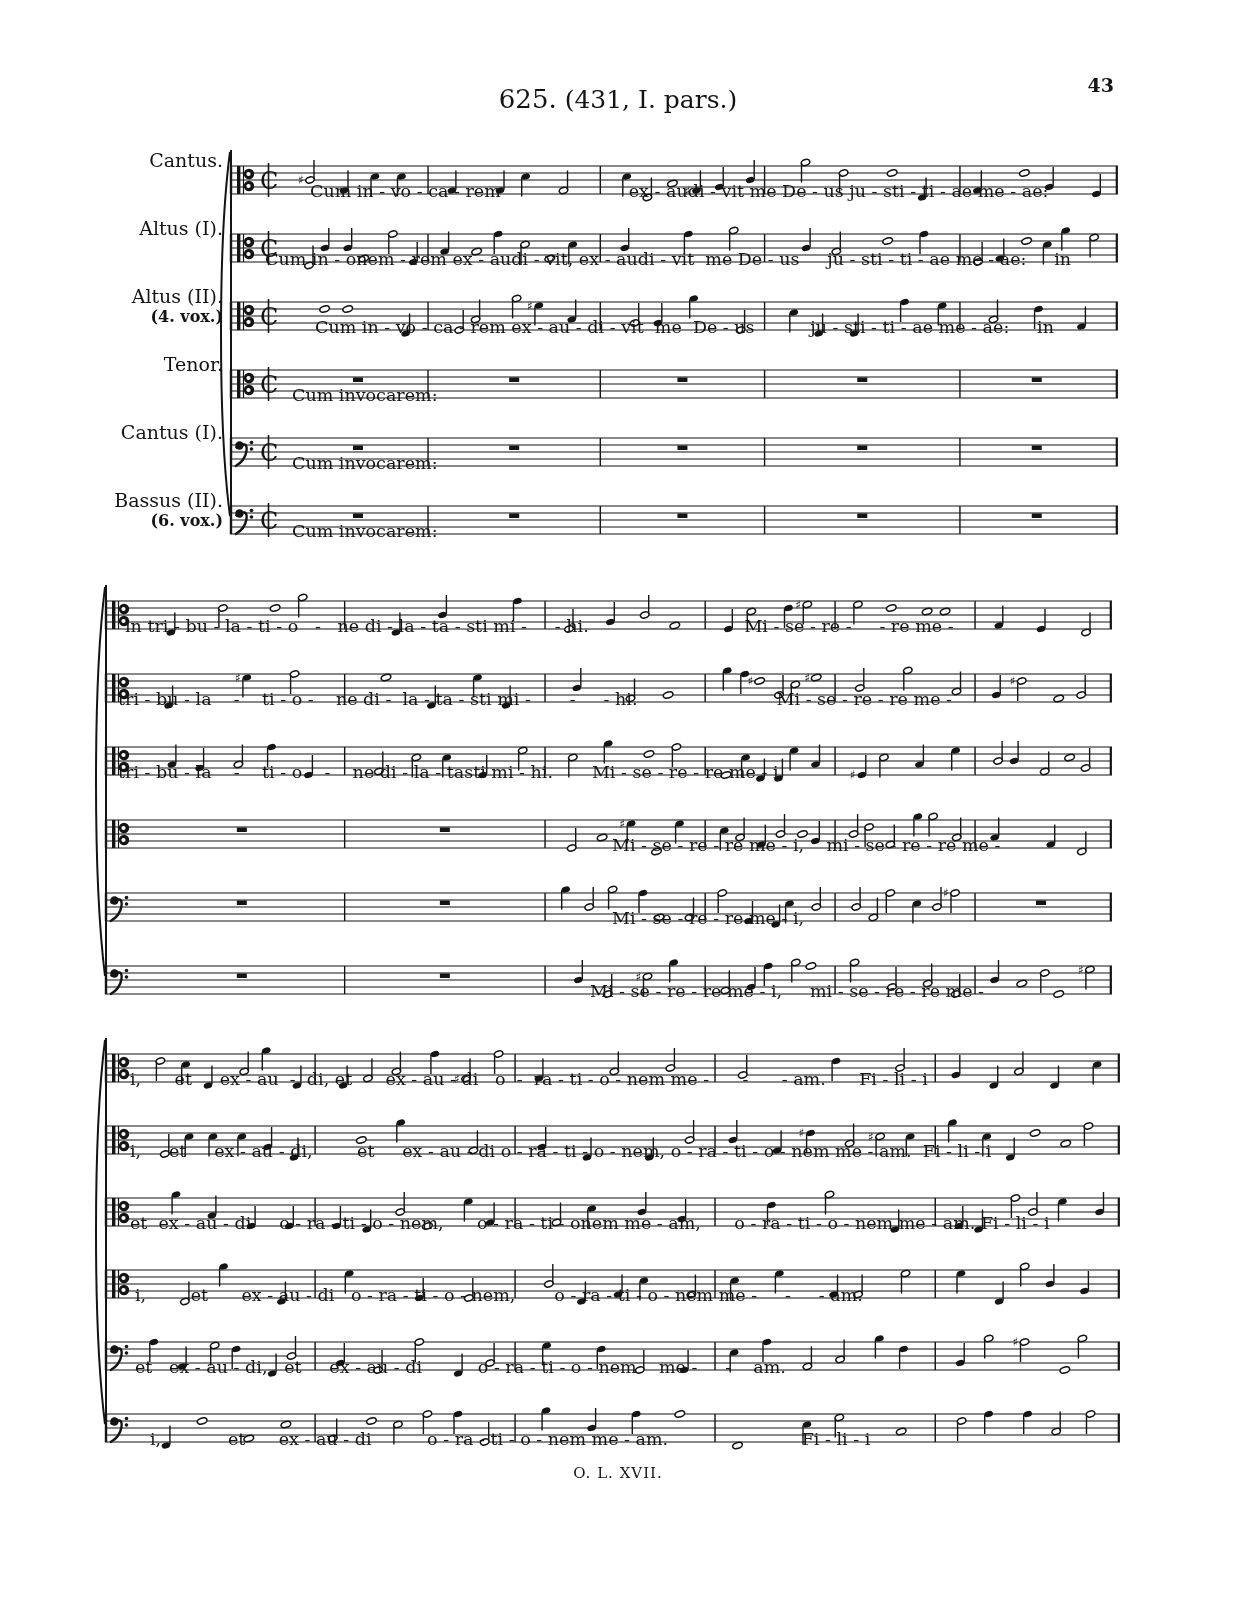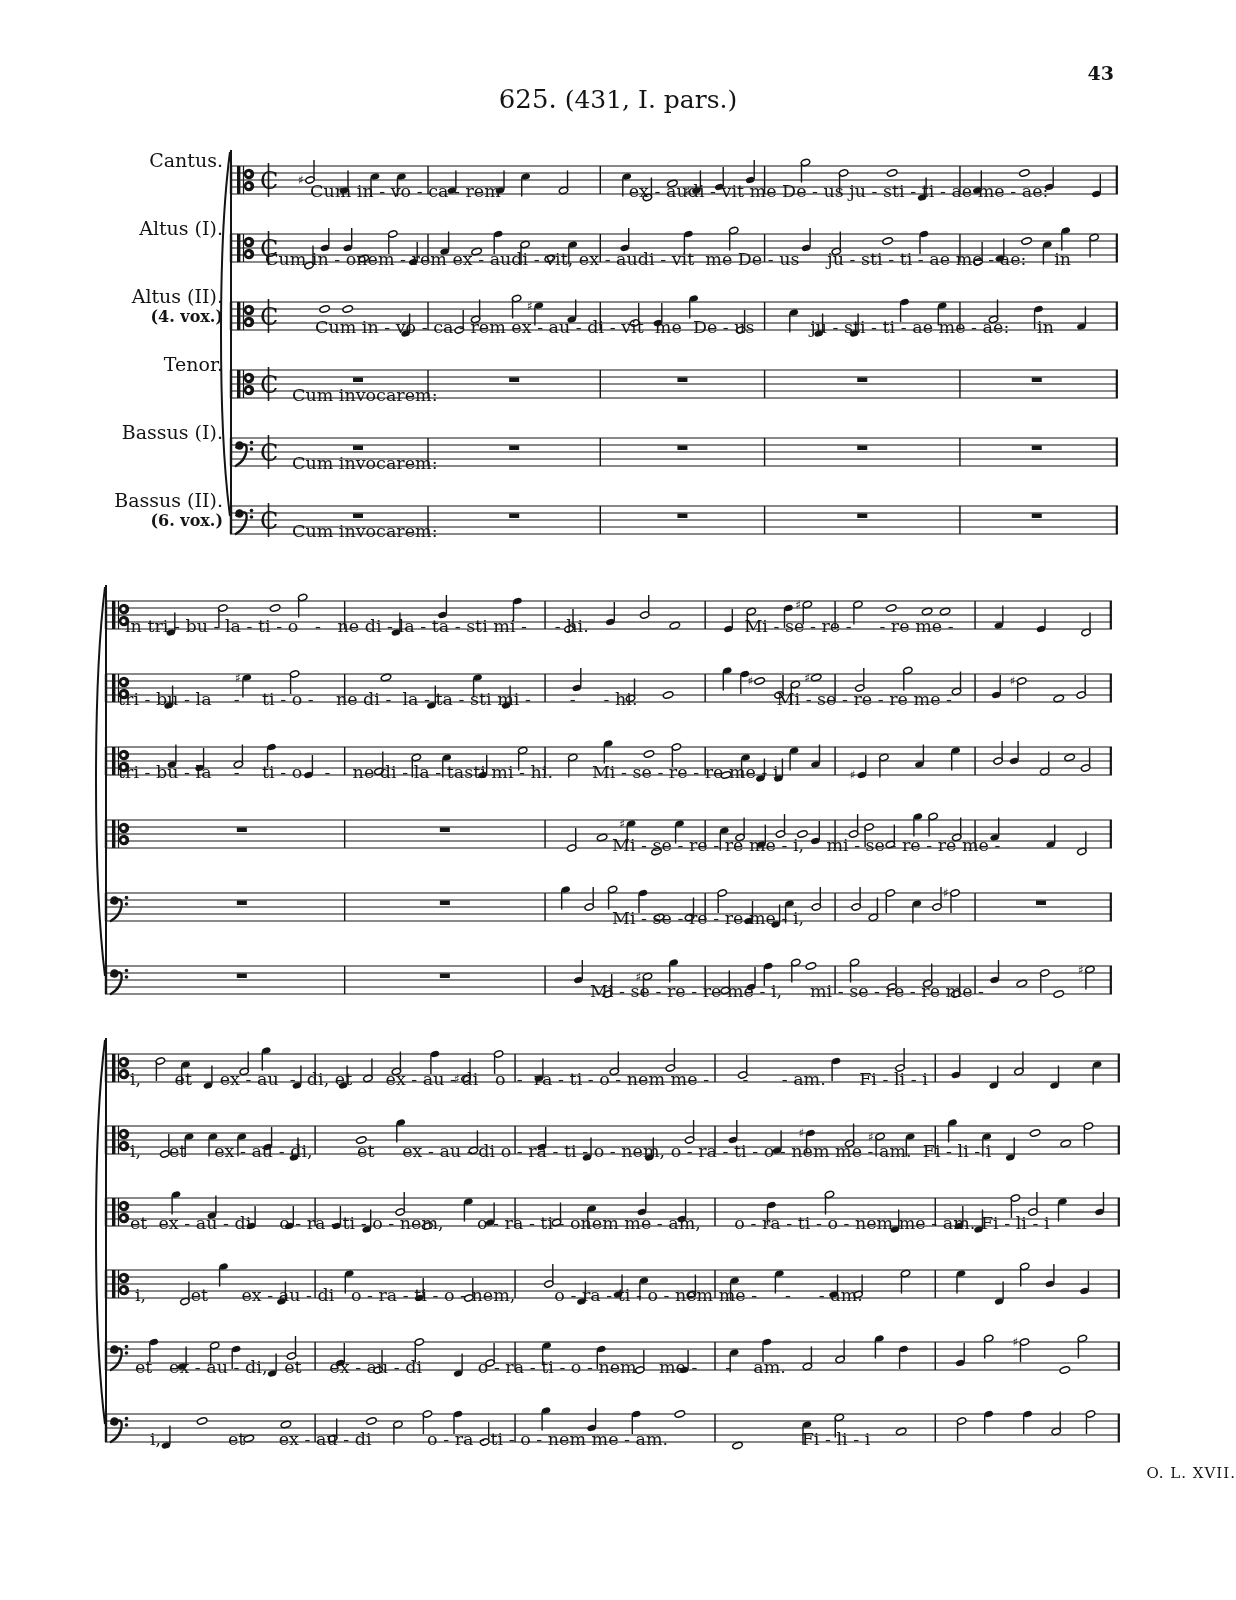--- a/index.html
+++ b/index.html
@@ -1,33 +1,33 @@
 <!DOCTYPE html>
 <html><head>
 <meta charset="utf-8">
 <style>
   html,body{margin:0;padding:0;background:#ffffff;}
   .page{position:relative;width:1236px;height:1600px;background:#ffffff;
         font-family:"DejaVu Serif", serif;color:#141414;overflow:hidden;}
-  .page-number{position:absolute;top:62px;right:122px;font-size:19px;font-weight:bold;}
+  .page-number{position:absolute;top:74px;right:122px;font-size:19px;font-weight:bold;}
   .title{position:absolute;top:84px;left:0;width:100%;text-align:center;white-space:pre;}
   .title-main{font-size:26px;}
   .title-paren{font-size:25px;}
   .system{position:absolute;}
   .srow{position:relative;}
   .vlabel{position:absolute;left:0;width:118px;text-align:right;top:0;line-height:1.15;}
   .vlabel .main{font-size:19px;font-weight:normal;}
   .vlabel .sub{font-size:16px;font-weight:bold;}
   .staffwrap{position:absolute;top:0;}
   .staffwrap svg{display:block;overflow:visible;}
   .lyrics{position:absolute;top:33px;font-size:17.5px;white-space:pre;line-height:1;}
   .lyrics .i{}
   .sysline{position:absolute;background:#141414;}
   .brace{position:absolute;overflow:visible;}
-  .footer{position:absolute;top:1464px;left:0;width:100%;text-align:right;font-size:15px;letter-spacing:1px;}
+  .footer{position:absolute;top:1464px;left:0;width:100%;text-align:center;font-size:15px;letter-spacing:1px;}
 </style>
 </head>
 <body>
 
 <div class="page">
   <div class="page-number">43</div>
   <div class="title"><span class="title-main">625.</span><span class="title-paren"> (431, I. pars.)</span></div>
   <div id="systems">
       <div class="system" style="left: 105px; top: 150px;">
         <div class="sysline" style="left: 125px; top: 0px; width: 2.4px; height: 368px;"></div>
@@ -428,21 +428,21 @@
               <rect x="279.15999999999997" y="7.5" width="10" height="4.5" fill="#141414"></rect>
               <rect x="447.43600000000004" y="7.5" width="10" height="4.5" fill="#141414"></rect>
               <rect x="627.256" y="7.5" width="10" height="4.5" fill="#141414"></rect>
               <rect x="801.7479999999999" y="7.5" width="10" height="4.5" fill="#141414"></rect>
             </svg>
           </div>
           <div class="lyrics" style="left: 187px;"><span class="i">Cum invocarem:</span></div>
         </div>
         <div class="srow" style="height: 68px;">
           <div class="vlabel">
-            <div class="main">Bassus (I).</div>
+            <div class="main">Cantus (I).</div>
           </div>
           <div class="staffwrap" style="left: 125px;">
             <svg width="888" height="60" viewBox="0 -16 888 60">
               <line x1="0" y1="0" x2="888" y2="0" stroke="#141414" stroke-width="1.1"></line>
               <line x1="0" y1="7" x2="888" y2="7" stroke="#141414" stroke-width="1.1"></line>
               <line x1="0" y1="14" x2="888" y2="14" stroke="#141414" stroke-width="1.1"></line>
               <line x1="0" y1="21" x2="888" y2="21" stroke="#141414" stroke-width="1.1"></line>
               <line x1="0" y1="28" x2="888" y2="28" stroke="#141414" stroke-width="1.1"></line>
               <line x1="1" y1="0" x2="1" y2="28" stroke="#141414" stroke-width="2.4"></line>
               <g>

